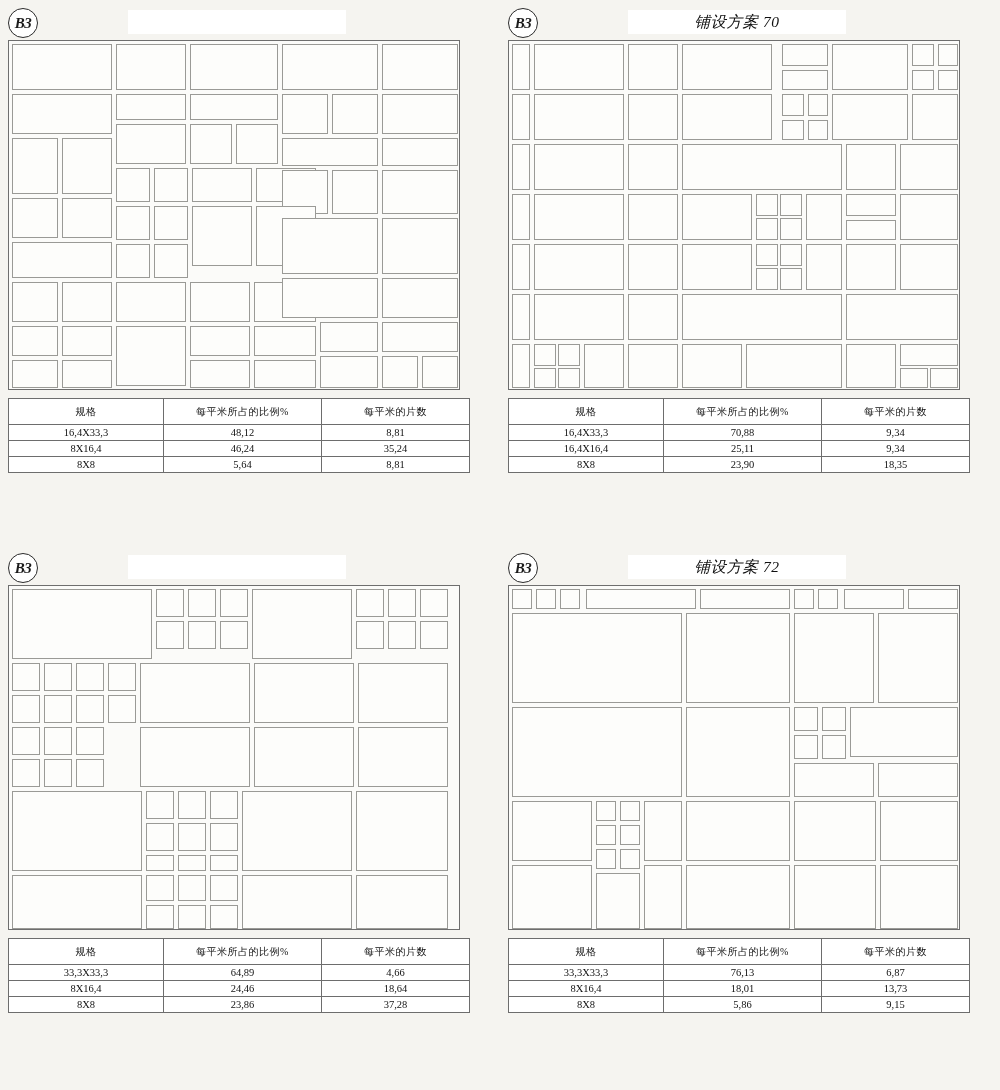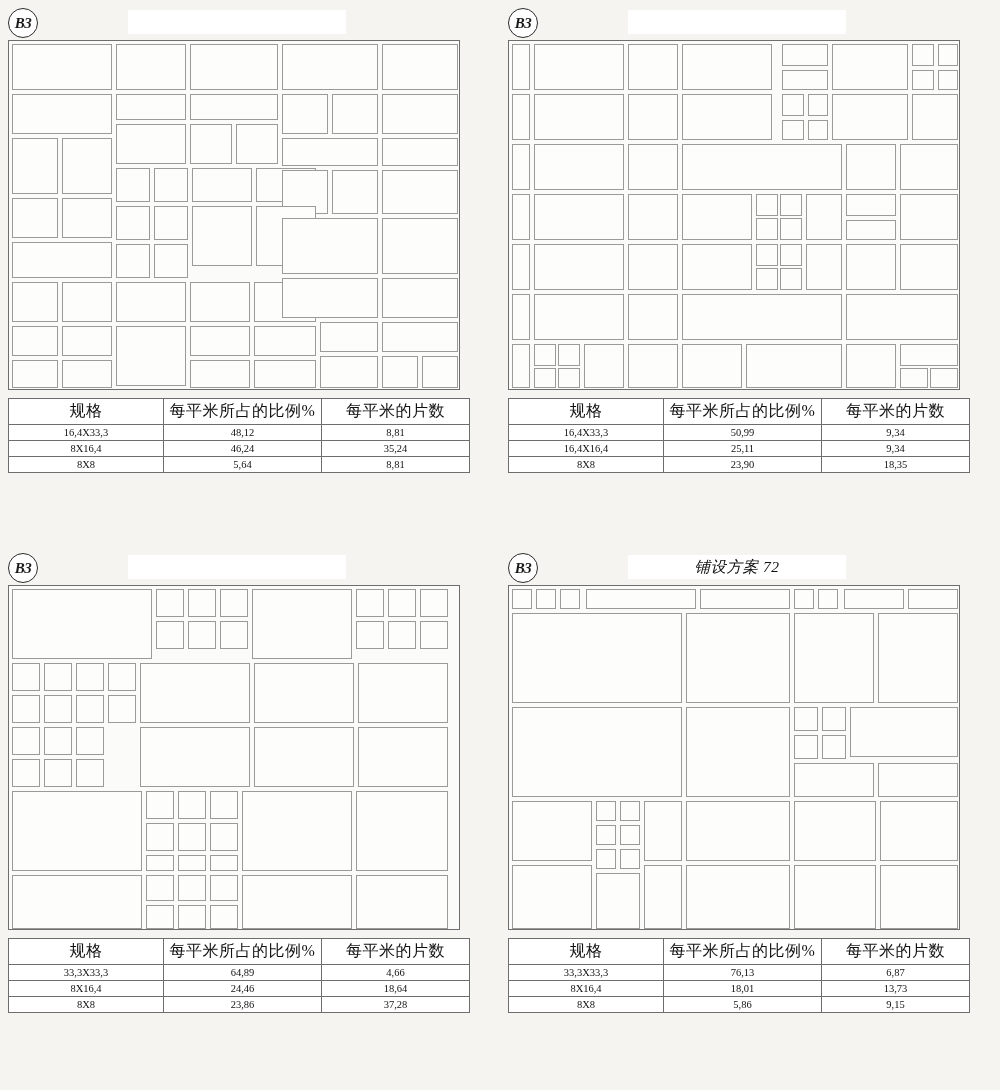--- a/index.html
+++ b/index.html
@@ -101,21 +101,21 @@
     table-layout: fixed;
   }
   table.spec th, table.spec td {
     border: 1px solid #6d6d6d;
     text-align: center;
     color: #111;
     font-family: "Liberation Serif", serif;
   }
   table.spec th {
     height: 23px;
-    font-size: 16px;
+    font-size: 10px;
     font-weight: normal;
     letter-spacing: 0.5px;
   }
   table.spec td {
     height: 13px;
     font-size: 10.5px;
     line-height: 13px;
   }
   .col-a { width: 152px; }
   .col-b { width: 155px; }
@@ -215,20 +215,21 @@
           <td>8,81</td>
         </tr>
       </tbody>
     </table>
   </div>
 
   <div class="panel panel-tr">
     <div class="hdr">
       <div class="badge">B3</div>
       <div class="title-band"></div>
+      <div class="title-text">铺设方案 70</div>
     </div>
     <div class="canvas">
         <div class="tile" style="left: 3px; top: 3px; width: 18px; height: 46px;"></div>
         <div class="tile" style="left: 25px; top: 3px; width: 90px; height: 46px;"></div>
         <div class="tile" style="left: 119px; top: 3px; width: 50px; height: 46px;"></div>
         <div class="tile" style="left: 173px; top: 3px; width: 90px; height: 46px;"></div>
         <div class="tile" style="left: 273px; top: 3px; width: 46px; height: 22px;"></div>
         <div class="tile" style="left: 273px; top: 29px; width: 46px; height: 20px;"></div>
         <div class="tile" style="left: 323px; top: 3px; width: 76px; height: 46px;"></div>
         <div class="tile" style="left: 403px; top: 3px; width: 22px; height: 22px;"></div>
@@ -297,21 +298,21 @@
       <thead>
         <tr>
           <th class="col-a">规格</th>
           <th class="col-b">每平米所占的比例%</th>
           <th class="col-c">每平米的片数</th>
         </tr>
       </thead>
       <tbody>
         <tr>
           <td>16,4X33,3</td>
-          <td>50,99</td>
+          <td>70,88</td>
           <td>9,34</td>
         </tr>
         <tr>
           <td>16,4X16,4</td>
           <td>25,11</td>
           <td>9,34</td>
         </tr>
         <tr>
           <td>8X8</td>
           <td>23,90</td>

